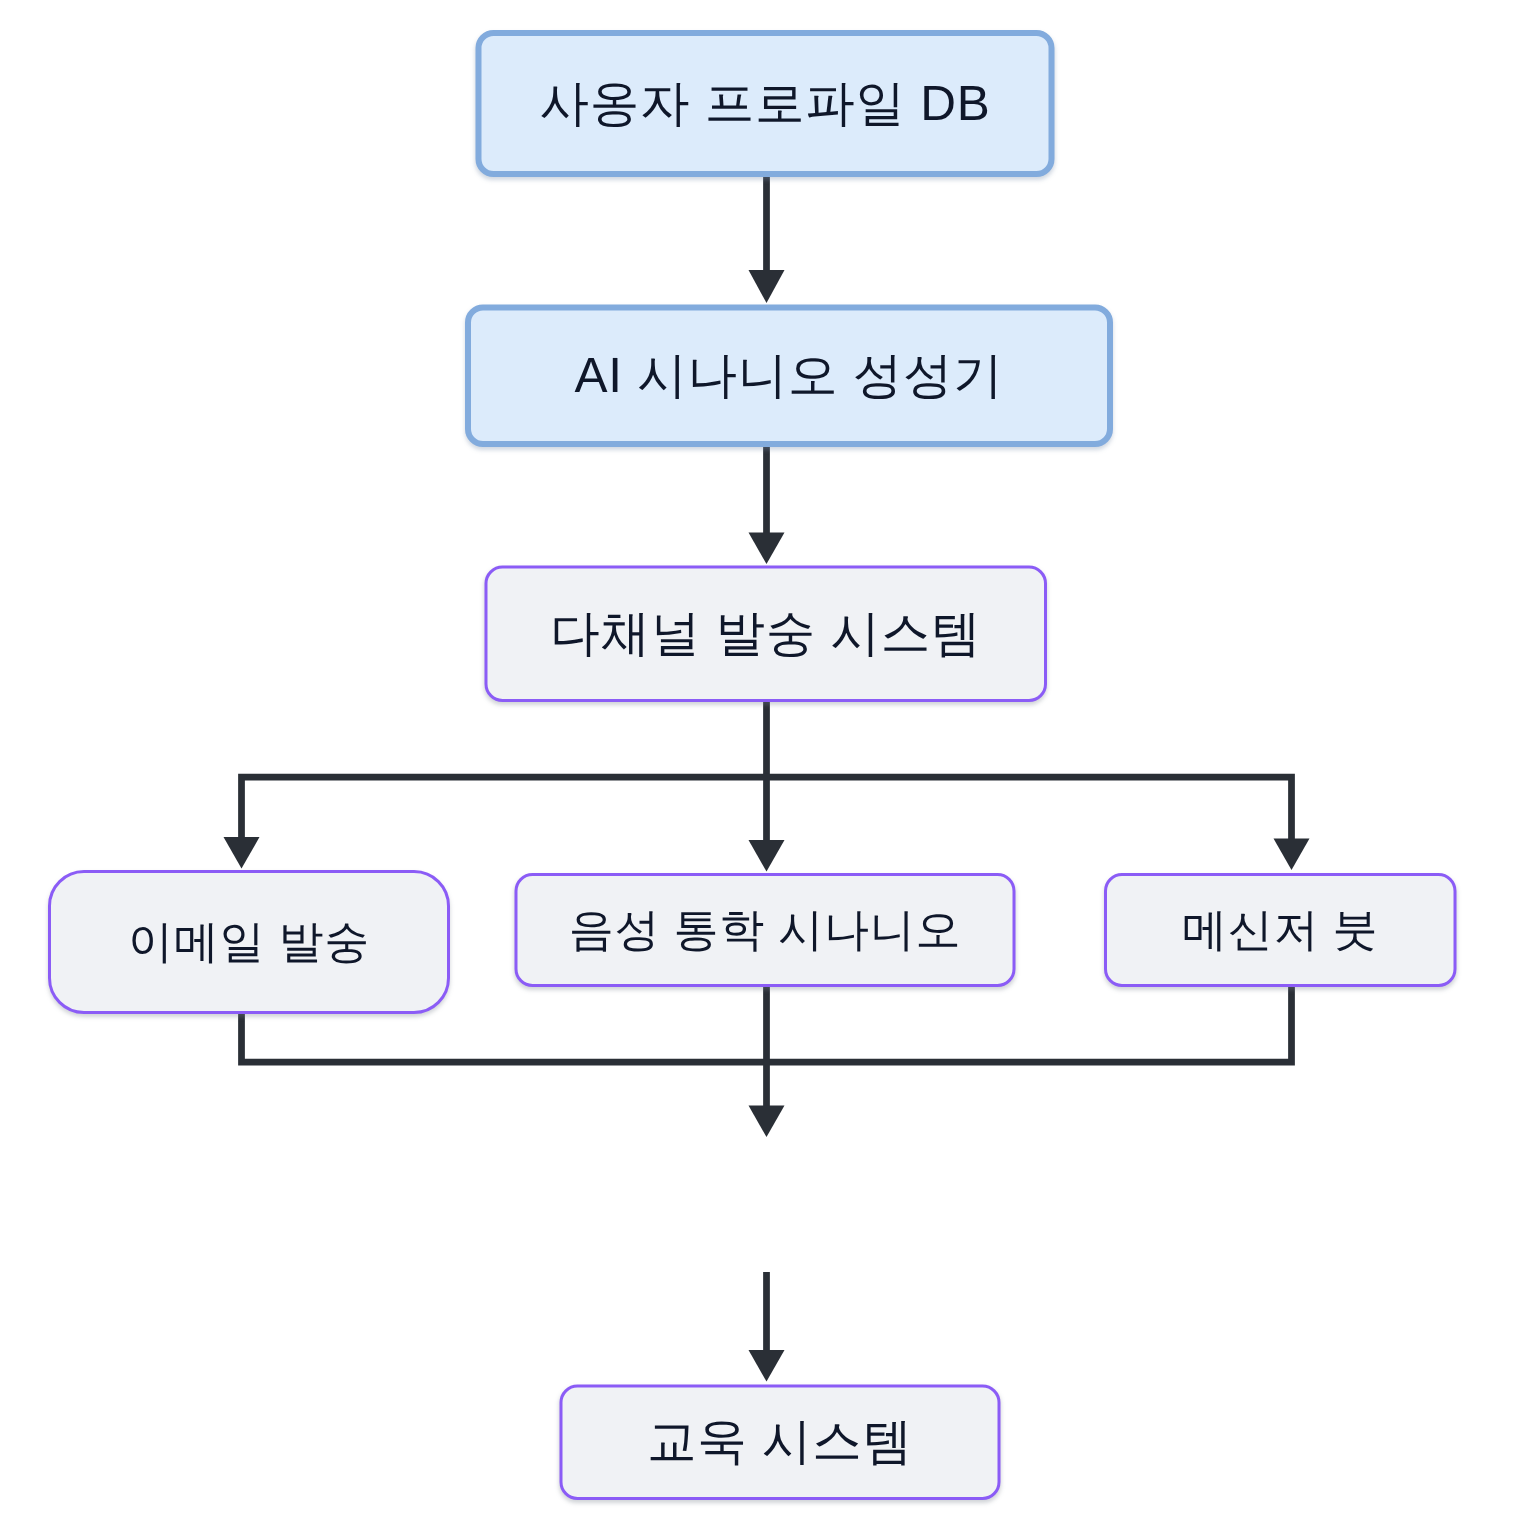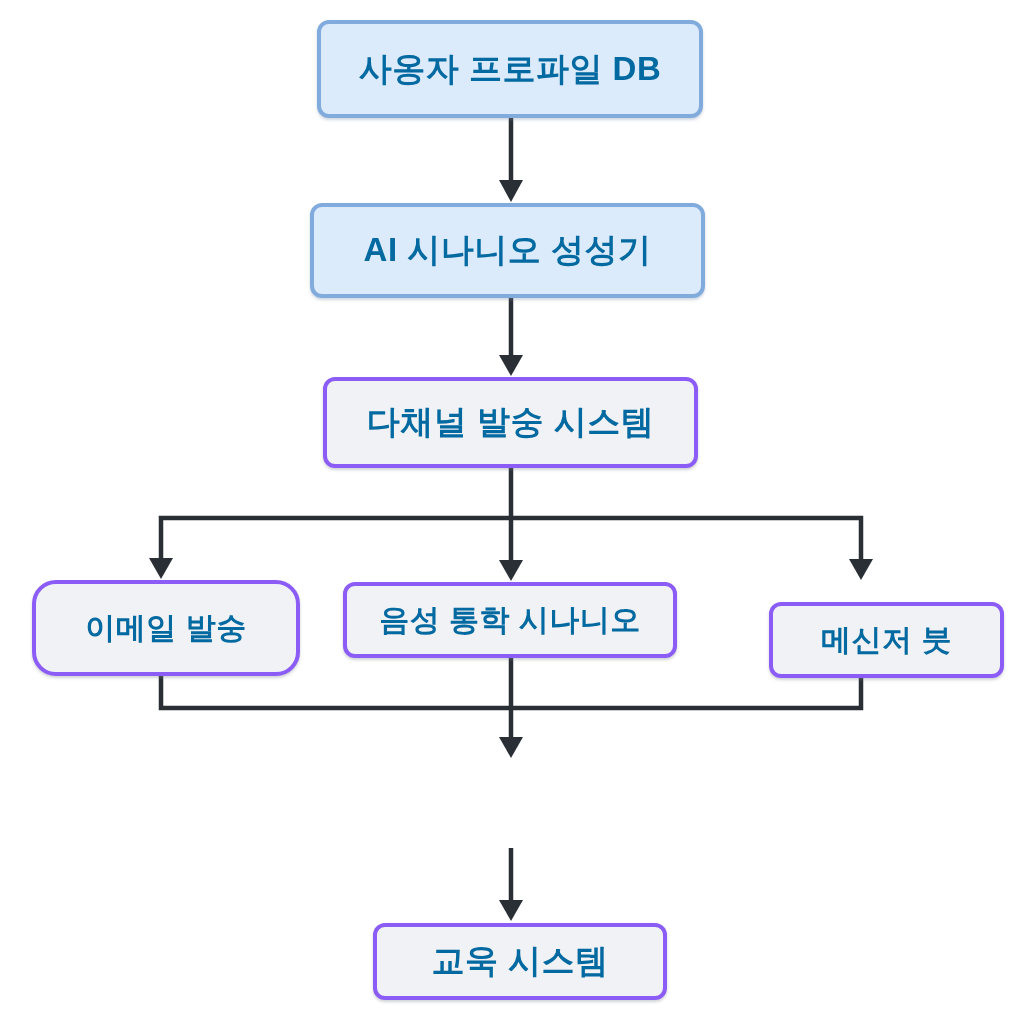--- a/index.html
+++ b/index.html
@@ -23,33 +23,33 @@
   }
   .node {
     position: absolute;
     box-sizing: border-box;
     display: flex;
     align-items: center;
     justify-content: center;
     white-space: nowrap;
     border-radius: 12px;
     font-size: 33px;
-    font-weight: 700;
-    color: #0369a1;
+    font-weight: 400;
+    color: #0f172a;
     letter-spacing: 0.5px;
     text-align: center;
   }
   .node.blue {
     background: #dcebfb;
     border: 4px solid #82abdd;
     box-shadow: 0 2px 3px rgba(120, 140, 170, 0.35);
   }
   .node.gray {
     background: #f0f2f5;
-    border: 4px solid #8b5cf6;
+    border: 2px solid #8b5cf6;
     box-shadow: 0 2px 3px rgba(120, 130, 140, 0.35);
   }
   .node.small {
     font-size: 30px;
   }
 </style>
 </head>
 <body>
 
 <div class="canvas">
@@ -77,26 +77,26 @@
       <polygon points="499,560 523,560 511,581"></polygon>
       <polygon points="149,558 173,558 161,579"></polygon>
       <polygon points="849,559 873,559 861,580"></polygon>
       <polygon points="499,737 523,737 511,758"></polygon>
       <polygon points="499,900 523,900 511,921"></polygon>
     </g>
   </svg>
 
   <div class="node blue" style="left:317px; top:20px;  width:386px; height:98px;">사옹자 프로파일 DB</div>
 
-  <div class="node blue" style="left:310px; top:203px; width:395px; height:95px;text-align:center;">AI 시나니오 성성기</div>
+  <div class="node blue" style="left:310px; top:203px; width:432px; height:95px;text-align:center;">AI 시나니오 성성기</div>
 
   <div class="node gray" style="left:323px; top:377px; width:375px; height:91px;">다채널 발숭 시스템</div>
 
   <div class="node gray small" style="left:32px;  top:580px; width:268px; height:96px;border-radius:24px;">이메일 발숭</div>
 
   <div class="node gray small" style="left:343px; top:582px; width:334px; height:76px;">음성 통학 시나니오</div>
 
-  <div class="node gray small" style="left:769px; top:582px; width:235px; height:76px;margin-top:20px;">메신저 붓</div>
+  <div class="node gray small" style="left:736px; top:582px; width:235px; height:76px;">메신저 붓</div>
 
 
   <div class="node gray" style="left:373px; top:923px; width:294px; height:77px;">교욱 시스템</div>
 
 </div>
 
 </body></html>

